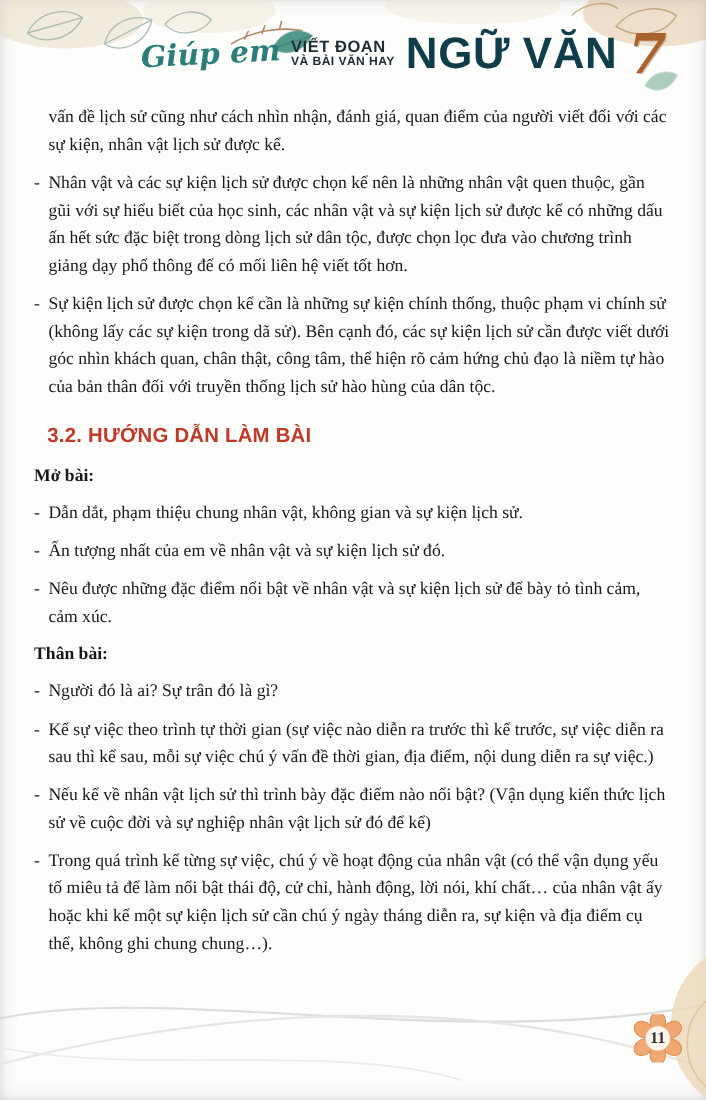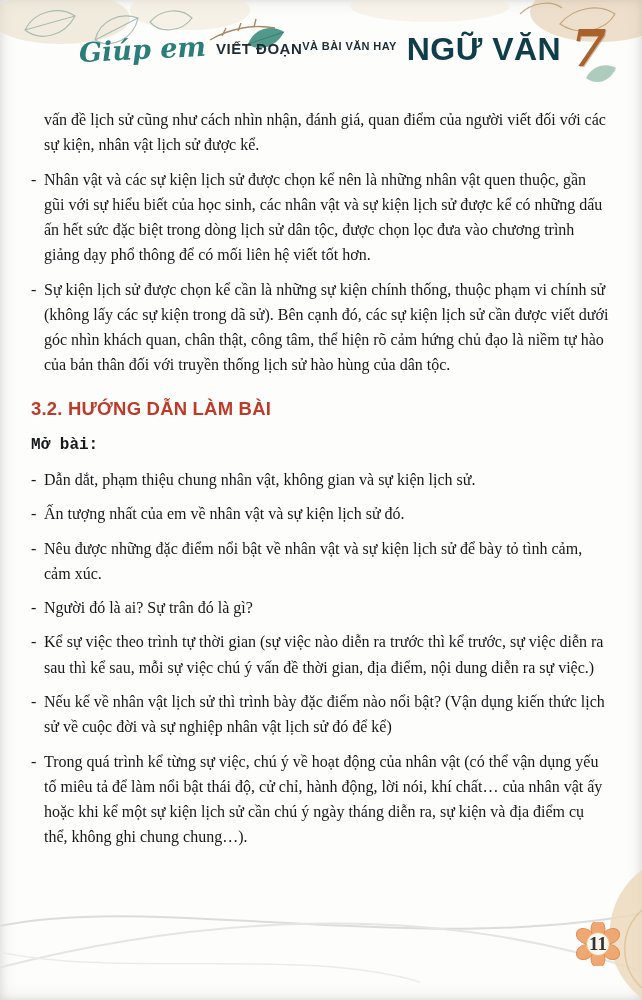--- a/index.html
+++ b/index.html
@@ -20,66 +20,66 @@
     position:absolute;top:24px;right:36px;
     display:flex;align-items:center;gap:10px;
     white-space:nowrap;
   }
   .title-script{
     font-family:"DejaVu Serif", serif;
     font-style:italic;font-weight:bold;
     font-size:27px;color:#2a7d78;
     transform:rotate(-3deg);
   }
-  .title-sub{display:flex;flex-direction:row;line-height:1.05;
+  .title-sub{display:flex;flex-direction:column;line-height:1.05;
     font-family:"Liberation Sans", sans-serif;color:#1d2b33;}
   .title-sub .l1{font-size:15px;font-weight:bold;letter-spacing:.5px;}
   .title-sub .l2{font-size:11px;font-weight:bold;letter-spacing:.4px;}
   .title-main{
     font-family:"Liberation Sans", sans-serif;
-    font-size:32px;font-weight:bold;color:#103d4a;
+    font-size:40px;font-weight:bold;color:#103d4a;
     letter-spacing:.5px;
   }
   .title-grade{
     font-family:"DejaVu Serif", serif;
     font-size:50px;font-weight:bold;font-style:italic;
     color:#a9622b;line-height:1;
     text-shadow:1px 1px 0 rgba(122,68,24,.35);
   }
   
   .content{
-    position:absolute;top:107px;left:0;
+    position:absolute;top:94px;left:0;
     width:642px;
     padding:0 33px 0 31px;
     box-sizing:border-box;
     font-size:16px;line-height:1.58;
   }
   .block{margin:0 0 9px 0;}
   .cont{padding-left:13px;}
   .bullet{position:relative;padding-left:13px;}
   .bullet::before{content:"-";position:absolute;left:0;top:0;}
   .section{
     font-family:"Liberation Sans", sans-serif;
     font-weight:bold;font-size:18.5px;color:#bf3a28;
-    margin:16px 0 10px 0;letter-spacing:.2px;
+    margin:16px 0 10px 12px;letter-spacing:.2px;
   }
-  .label{font-weight:bold;margin:4px 0 9px 0;font-family:Liberation Mono, monospace;}
+  .label{font-weight:bold;margin:4px 0 9px 0;}
   .bold{font-weight:bold;}
   
   .footer-deco{position:absolute;left:0;bottom:0;width:642px;height:150px;pointer-events:none;}
   .page-badge{
     position:absolute;right:22px;bottom:34px;
     width:44px;height:44px;
   }
   .page-badge svg{position:absolute;top:0;left:0;}
   .page-number{
     position:absolute;top:0;left:0;width:44px;height:44px;
     display:flex;align-items:center;justify-content:center;
     font-family:"Liberation Serif", serif;
-    font-size:19px;font-weight:bold;color:#333;
+    font-size:15px;font-weight:bold;color:#333;
   }
 </style>
 </head>
 <body>
 
 <div class="page">
 
   <div class="header">
     <svg width="642" height="105" viewBox="0 0 642 105">
 
@@ -126,20 +126,21 @@
 
   <main class="content" id="content">
       <div class="block cont">vấn đề lịch sử cũng như cách nhìn nhận, đánh giá, quan điểm của người viết đối với các sự kiện, nhân vật lịch sử được kể.</div>
       <div class="block bullet">Nhân vật và các sự kiện lịch sử được chọn kể nên là những nhân vật quen thuộc, gần gũi với sự hiểu biết của học sinh, các nhân vật và sự kiện lịch sử được kể có những dấu ấn hết sức đặc biệt trong dòng lịch sử dân tộc, được chọn lọc đưa vào chương trình giảng dạy phổ thông để có mối liên hệ viết tốt hơn.</div>
       <div class="block bullet">Sự kiện lịch sử được chọn kể cần là những sự kiện chính thống, thuộc phạm vi chính sử (không lấy các sự kiện trong dã sử). Bên cạnh đó, các sự kiện lịch sử cần được viết dưới góc nhìn khách quan, chân thật, công tâm, thể hiện rõ cảm hứng chủ đạo là niềm tự hào của bản thân đối với truyền thống lịch sử hào hùng của dân tộc.</div>
       <div class="block section">3.2. HƯỚNG DẪN LÀM BÀI</div>
       <div class="block label">Mở bài:</div>
       <div class="block bullet">Dẫn dắt, phạm thiệu chung nhân vật, không gian và sự kiện lịch sử.</div>
       <div class="block bullet">Ấn tượng nhất của em về nhân vật và sự kiện lịch sử đó.</div>
       <div class="block bullet">Nêu được những đặc điểm nổi bật về nhân vật và sự kiện lịch sử để bày tỏ tình cảm, cảm xúc.</div>
+      <div class="block label">Thân bài:</div>
       <div class="block bullet">Người đó là ai? Sự trân đó là gì?</div>
       <div class="block bullet">Kể sự việc theo trình tự thời gian (sự việc nào diễn ra trước thì kể trước, sự việc diễn ra sau thì kể sau, mỗi sự việc chú ý vấn đề thời gian, địa điểm, nội dung diễn ra sự việc.)</div>
       <div class="block bullet">Nếu kể về nhân vật lịch sử thì trình bày đặc điểm nào nổi bật? (Vận dụng kiến thức lịch sử về cuộc đời và sự nghiệp nhân vật lịch sử đó để kể)</div>
       <div class="block bullet">Trong quá trình kể từng sự việc, chú ý về hoạt động của nhân vật (có thể vận dụng yếu tố miêu tả để làm nổi bật thái độ, cử chỉ, hành động, lời nói, khí chất… của nhân vật ấy hoặc khi kể một sự kiện lịch sử cần chú ý ngày tháng diễn ra, sự kiện và địa điểm cụ thể, không ghi chung chung…).</div>
     </main>
 
   <svg class="footer-deco" width="642" height="150" viewBox="0 0 642 150">
     <path d="M-10,78 C150,40 420,110 660,60" stroke="#dcdcda" stroke-width="2" fill="none"></path>
     <path d="M-10,120 C180,70 430,44 660,128" stroke="#e6e5e2" stroke-width="2" fill="none"></path>
     <path d="M-10,100 C120,130 300,96 420,132" stroke="#ecebe8" stroke-width="1.5" fill="none"></path>

